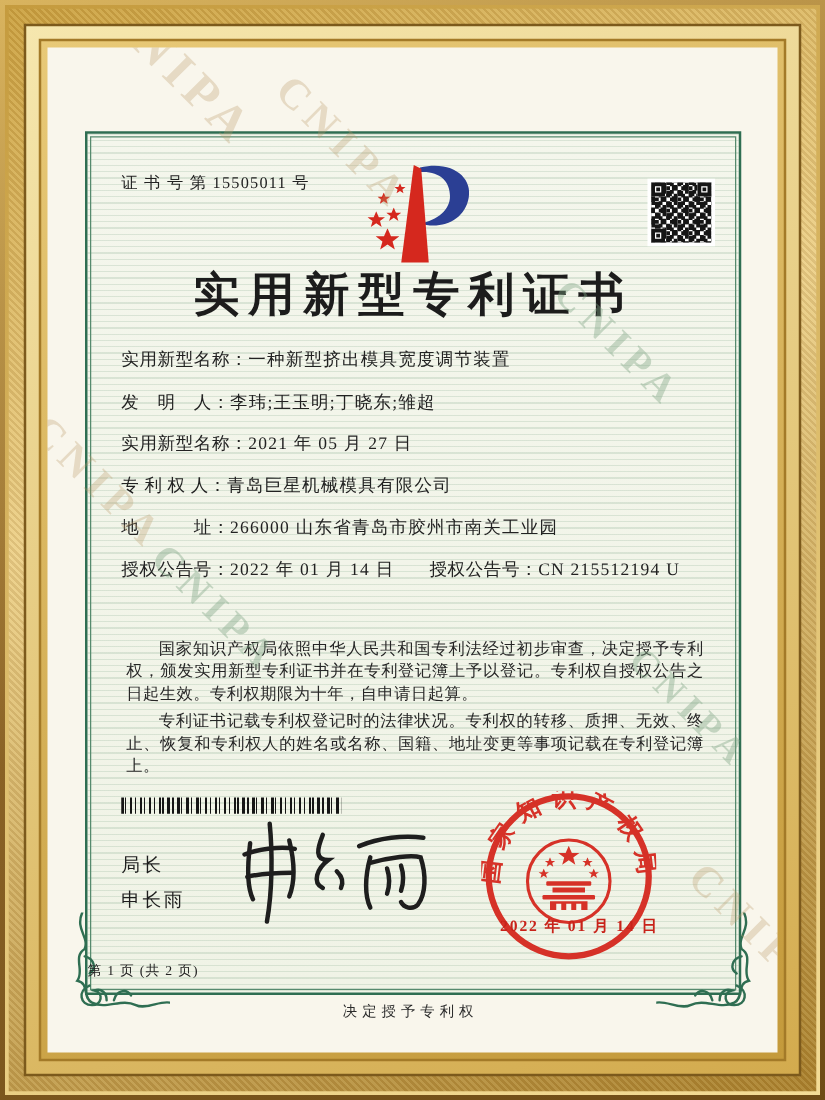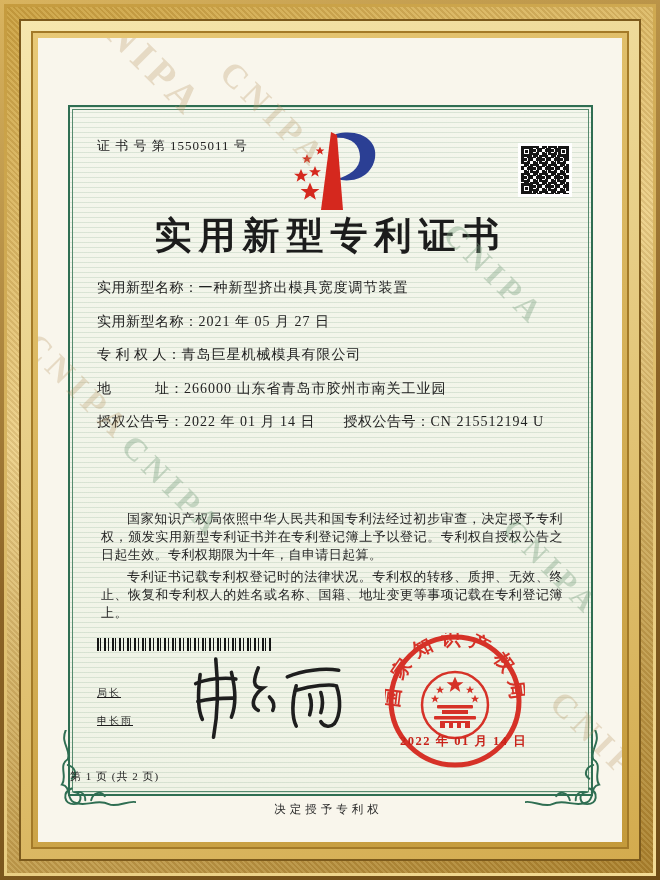--- a/index.html
+++ b/index.html
@@ -64,21 +64,21 @@
       font-size:13px;line-height:18px;color:#262626;text-align:justify;letter-spacing:0.4px;}
   .paras p{margin:4px;text-indent:2em;}
 
   .barcode{position:absolute;left:27px;top:531px;width:176px;height:13px;z-index:5;
       background:repeating-linear-gradient(90deg,
         #151515 0 2px, rgba(0,0,0,0) 2px 3px,
         #151515 3px 4px, rgba(0,0,0,0) 4px 7px,
         #151515 7px 9px, rgba(0,0,0,0) 9px 11px,
         #151515 11px 12px, rgba(0,0,0,0) 12px 15px);}
 
-  .signer{position:absolute;left:27px;top:572px;z-index:5;font-size:10px;color:#1d1d1d;line-height:28px;letter-spacing:2px;text-decoration:underline;}
+  .signer{position:absolute;left:27px;top:572px;z-index:5;font-size:15px;color:#1d1d1d;line-height:28px;letter-spacing:2px;}
   .signature{position:absolute;left:110px;top:545px;z-index:6;}
 
   .seal{position:absolute;left:315px;top:526px;z-index:7;opacity:0.95;}
   .seal-date{position:absolute;left:330px;top:626px;z-index:8;font-size:12.5px;color:#c8231a;
       letter-spacing:1.5px;white-space:nowrap;font-weight:bold;}
 
   .page-info{position:absolute;left:0;bottom:10px;width:100%;text-align:left;z-index:5;
       font-size:11px;color:#222;letter-spacing:1px;}
 
   .footer-note{position:absolute;left:30px;top:764px;width:521px;text-align:center;z-index:2;
@@ -147,20 +147,21 @@
       <div class="qr-noise"></div>
       <div class="fq a"></div>
       <div class="fq b"></div>
       <div class="fq c"></div>
     </div>
 
     <div class="title">实用新型专利证书</div>
 
     <div class="fields">
       <div class="field-row"><span class="flabel">实用新型名称：</span><span class="fvalue">一种新型挤出模具宽度调节装置</span></div>
+      <div class="field-row"><span class="flabel">发　明　人：</span><span class="fvalue">李玮;王玉明;丁晓东;雏超</span></div>
       <div class="field-row"><span class="flabel">实用新型名称：</span><span class="fvalue">2021 年 05 月 27 日</span></div>
       <div class="field-row"><span class="flabel">专 利 权 人：</span><span class="fvalue">青岛巨星机械模具有限公司</span></div>
       <div class="field-row"><span class="flabel">地　　　址：</span><span class="fvalue">266000 山东省青岛市胶州市南关工业园</span></div>
       <div class="field-row">
         <span class="pair1"><span class="flabel">授权公告号：</span><span class="fvalue">2022 年 01 月 14 日</span></span>
         <span><span class="flabel">授权公告号：</span><span class="fvalue">CN 215512194 U</span></span>
       </div>
     </div>
 
     <div class="paras">

